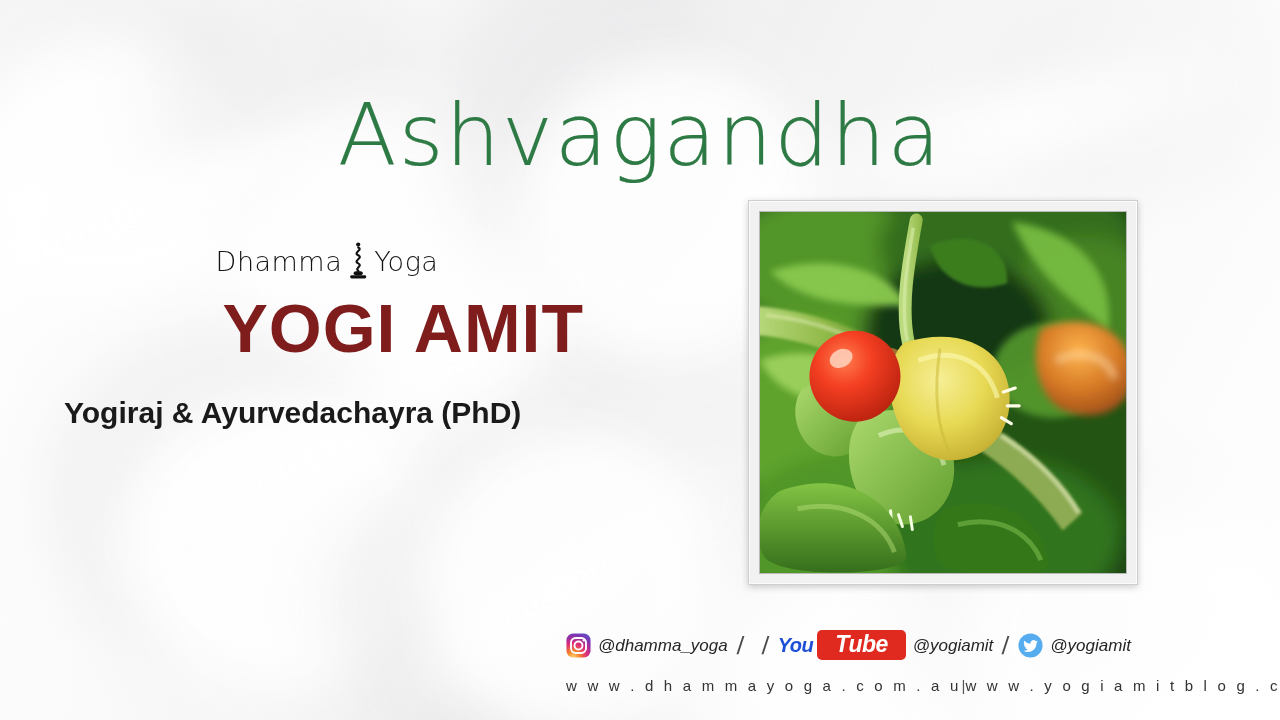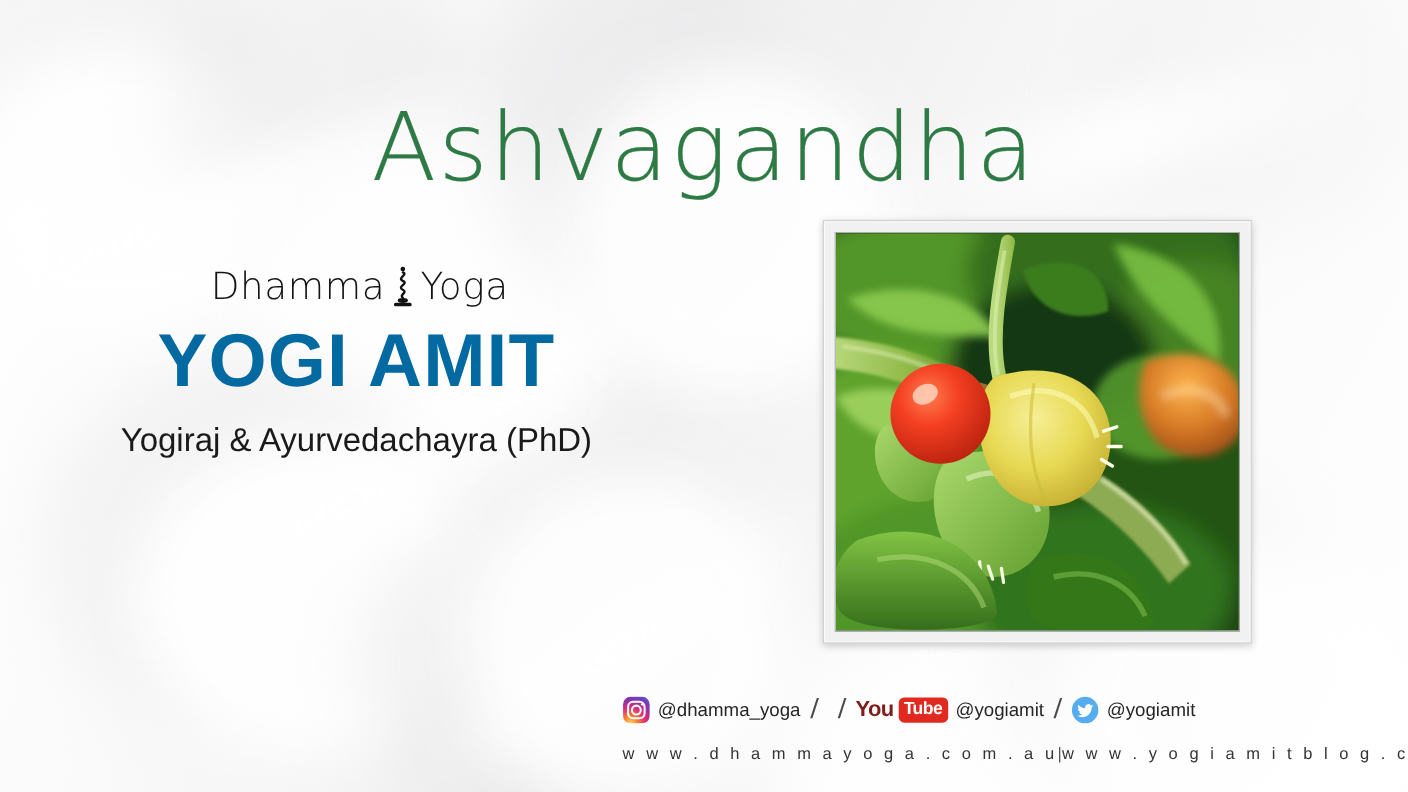--- a/index.html
+++ b/index.html
@@ -73,42 +73,42 @@
     display:flex;
     align-items:center;
     justify-content:center;
     gap:2px;
     height:34px;
     padding-left:6px;
   }
   .brand-word{
     font-family:"DejaVu Sans", sans-serif;
     font-weight:300;
-    font-size:34px;
+    font-size:27px;
     letter-spacing:0.5px;
     color:#141414;
     line-height:1;
   }
   #brand-mark{ width:24px; height:40px; display:block; margin:0 2px; }
 
   #yogi-name{
     margin-top:16px;
-    text-align:center;
+    text-align:right;
     font-family:"Liberation Sans", sans-serif;
     font-weight:700;
     font-size:68px;
     line-height:1;
     letter-spacing:1px;
-    color:#0369a1;
+    color:#7f1d1d;
   }
   #yogi-title{
-    margin-top:22px;
-    text-align:center;
-    font-family:"Liberation Sans", sans-serif;
-    font-weight:400;
+    margin-top:34px;
+    text-align:left;
+    font-family:"Liberation Sans", sans-serif;
+    font-weight:700;
     font-size:30px;
     line-height:1.1;
     color:#1a1a1a;
   }
 
   
   #photo-frame{
     position:absolute;
     left:748px; top:200px;
     width:390px; height:385px;
@@ -134,20 +134,21 @@
     display:flex;
     align-items:center;
     height:30px;
     white-space:nowrap;
   }
   .social-item{
     display:flex;
     align-items:center;
     gap:7px;
     height:28px;
+    font-style:italic;
   }
   .handle{
     font-family:"Liberation Sans", sans-serif;
     font-size:17px;
     color:#262626;
     line-height:1;
   }
   .sep{
     display:inline-block;
     width:17px;
@@ -158,32 +159,32 @@
     transform:skewX(-3deg);
     line-height:1;
     margin:0 4px;
   }
   .sico{ width:25px; height:25px; display:block; flex:0 0 auto; }
   #youtube-logo{ display:flex; align-items:center; gap:4px; }
   #yt-you{
     font-family:"Liberation Sans", sans-serif;
     font-weight:700;
     font-size:20px;
-    color:#7f1d1d;
+    color:#1d4ed8;
     line-height:1;
     letter-spacing:-.5px;
   }
   #yt-tube{
     background:#e02a20;
     color:#fff;
     font-family:"Liberation Sans", sans-serif;
     font-weight:700;
-    font-size:16px;
-    line-height:1;
-    padding:3px 5px 4px;
+    font-size:23px;
+    line-height:1;
+    padding:3px 18px 4px;
     border-radius:5px;
     letter-spacing:-.5px;
   }
 
   
   #websites{
     position:absolute;
     left:566px; top:677px;
     width:700px;
     display:flex;

